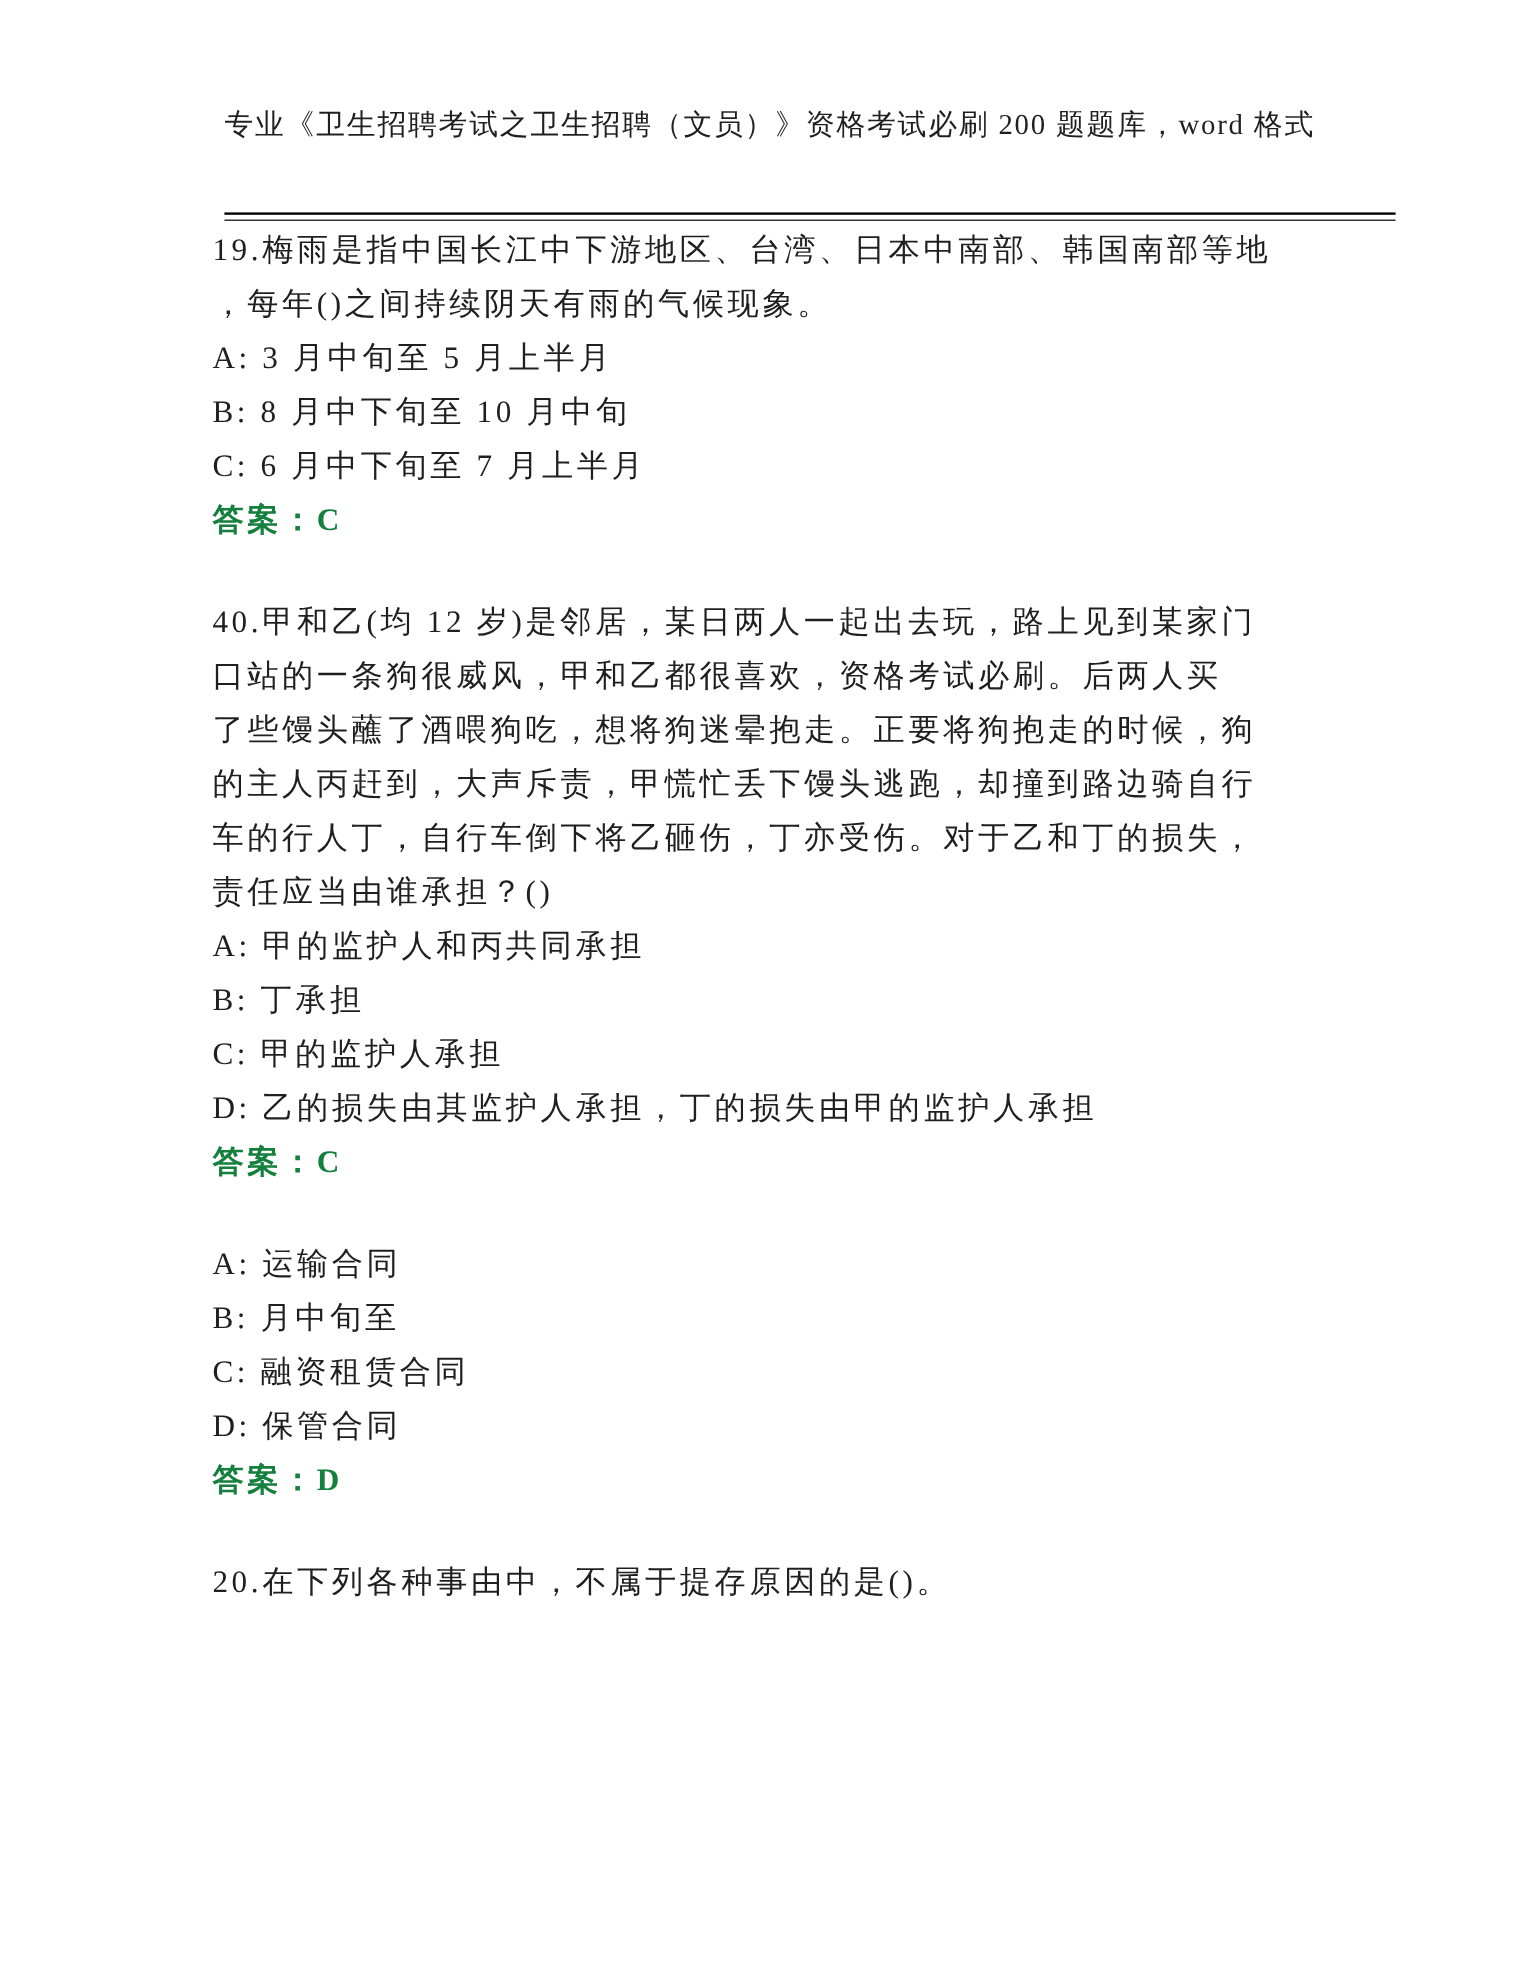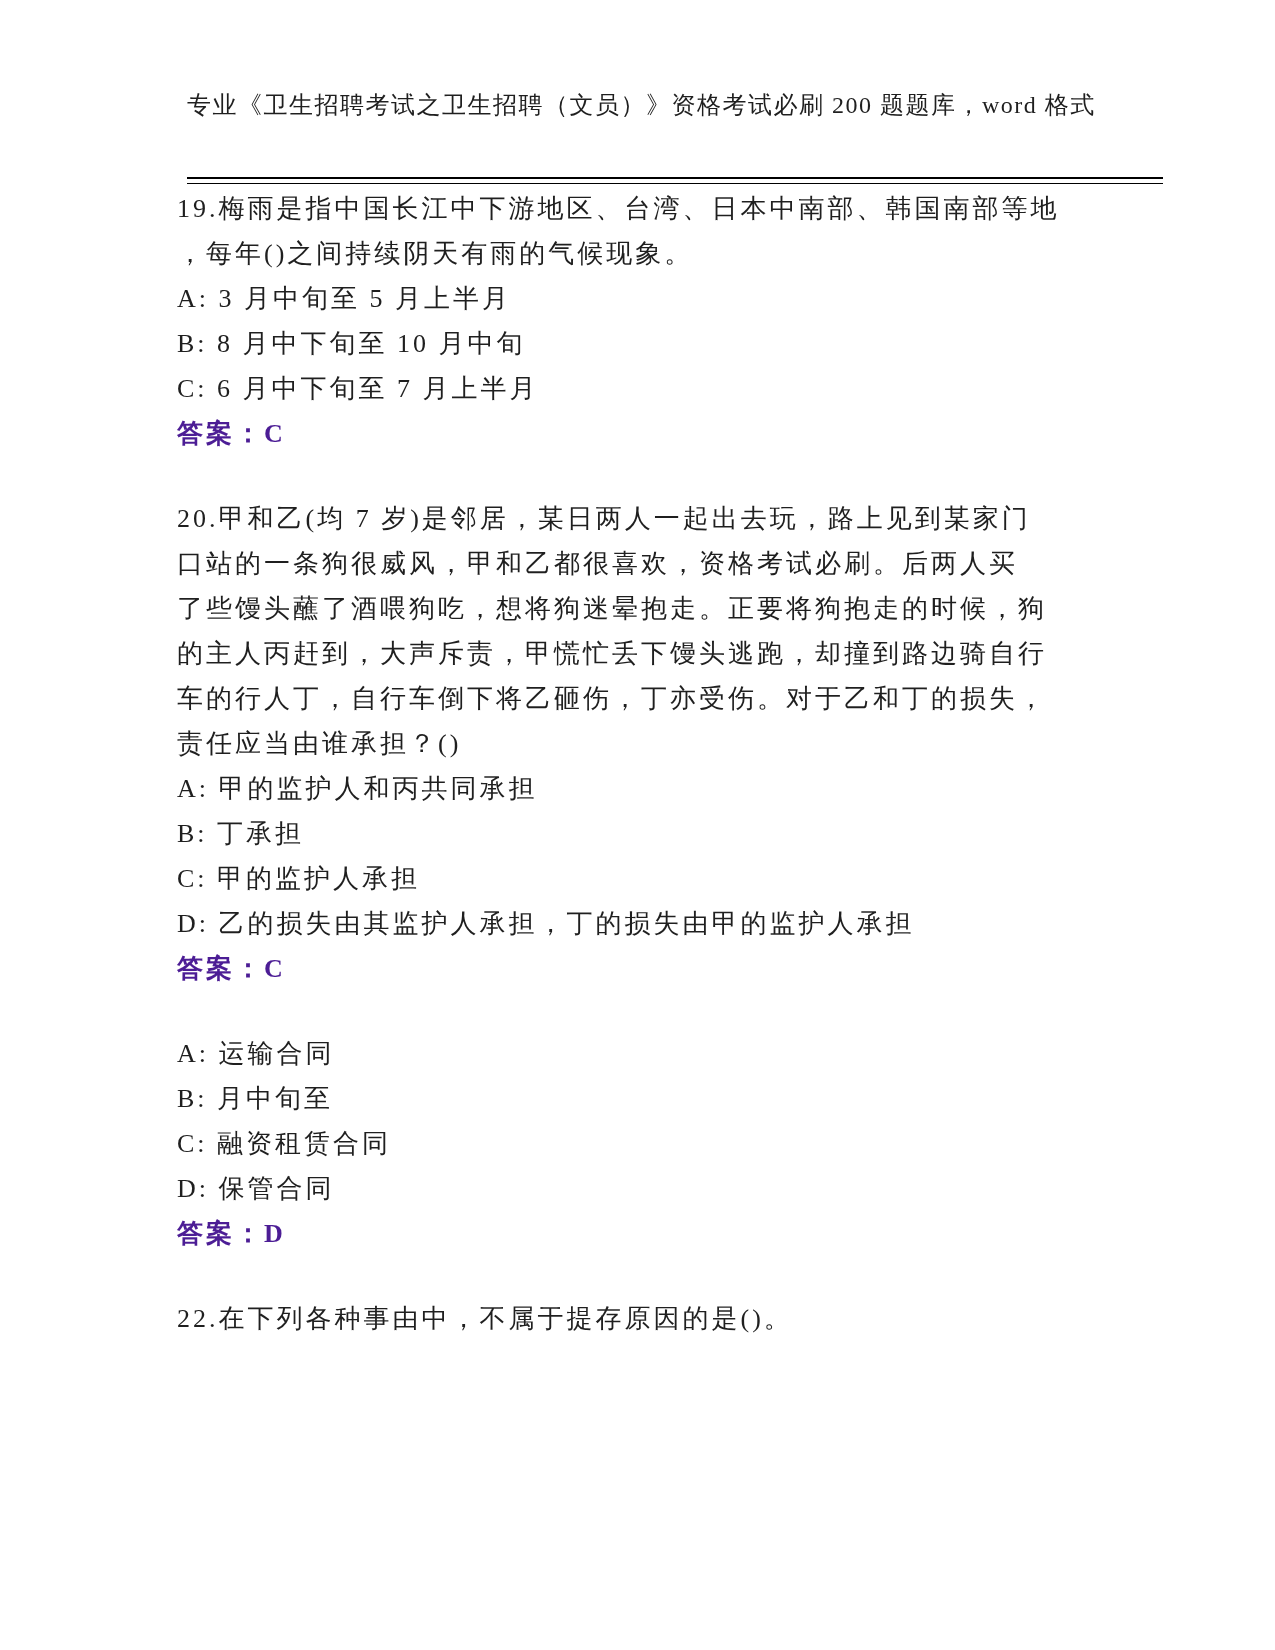--- a/index.html
+++ b/index.html
@@ -36,21 +36,21 @@
     left: 177px;
     top: 186px;
     width: 930px;
     font-size: 26px;
     line-height: 45px;
     letter-spacing: 3px;
   }
   .question { margin: 0; }
   .question + .question { margin-top: 40px; }
   .line { white-space: pre; }
-  .answer-line { font-weight: 700; color: #4c1d95; }
+  .answer-line { font-weight: 700; color: #15803d; }
 </style>
 </head>
 <body>
 
 <div class="page">
 
   <div class="doc-header">
     <div class="hline">专业《卫生招聘考试之卫生招聘（文员）》资格考试必刷 200 题题库，word 格式</div>
   </div>
 
@@ -61,21 +61,21 @@
     <section class="question">
       <div class="line stem">19.梅雨是指中国长江中下游地区、台湾、日本中南部、韩国南部等地</div>
       <div class="line stem">，每年()之间持续阴天有雨的气候现象。</div>
       <div class="line option">A: 3 月中旬至 5 月上半月</div>
       <div class="line option">B: 8 月中下旬至 10 月中旬</div>
       <div class="line option">C: 6 月中下旬至 7 月上半月</div>
       <div class="line answer-line">答案：C</div>
     </section>
 
     <section class="question">
-      <div class="line stem">20.甲和乙(均 7 岁)是邻居，某日两人一起出去玩，路上见到某家门</div>
+      <div class="line stem">40.甲和乙(均 12 岁)是邻居，某日两人一起出去玩，路上见到某家门</div>
       <div class="line stem">口站的一条狗很威风，甲和乙都很喜欢，资格考试必刷。后两人买</div>
       <div class="line stem">了些馒头蘸了酒喂狗吃，想将狗迷晕抱走。正要将狗抱走的时候，狗</div>
       <div class="line stem">的主人丙赶到，大声斥责，甲慌忙丢下馒头逃跑，却撞到路边骑自行</div>
       <div class="line stem">车的行人丁，自行车倒下将乙砸伤，丁亦受伤。对于乙和丁的损失，</div>
       <div class="line stem">责任应当由谁承担？()</div>
       <div class="line option">A: 甲的监护人和丙共同承担</div>
       <div class="line option">B: 丁承担</div>
       <div class="line option">C: 甲的监护人承担</div>
       <div class="line option">D: 乙的损失由其监护人承担，丁的损失由甲的监护人承担</div>
       <div class="line answer-line">答案：C</div>
@@ -83,17 +83,17 @@
 
     <section class="question">
       <div class="line option">A: 运输合同</div>
       <div class="line option">B: 月中旬至</div>
       <div class="line option">C: 融资租赁合同</div>
       <div class="line option">D: 保管合同</div>
       <div class="line answer-line">答案：D</div>
     </section>
 
     <section class="question">
-      <div class="line stem">22.在下列各种事由中，不属于提存原因的是()。</div>
+      <div class="line stem">20.在下列各种事由中，不属于提存原因的是()。</div>
     </section>
 
   </div>
 </div>
 
 </body></html>

